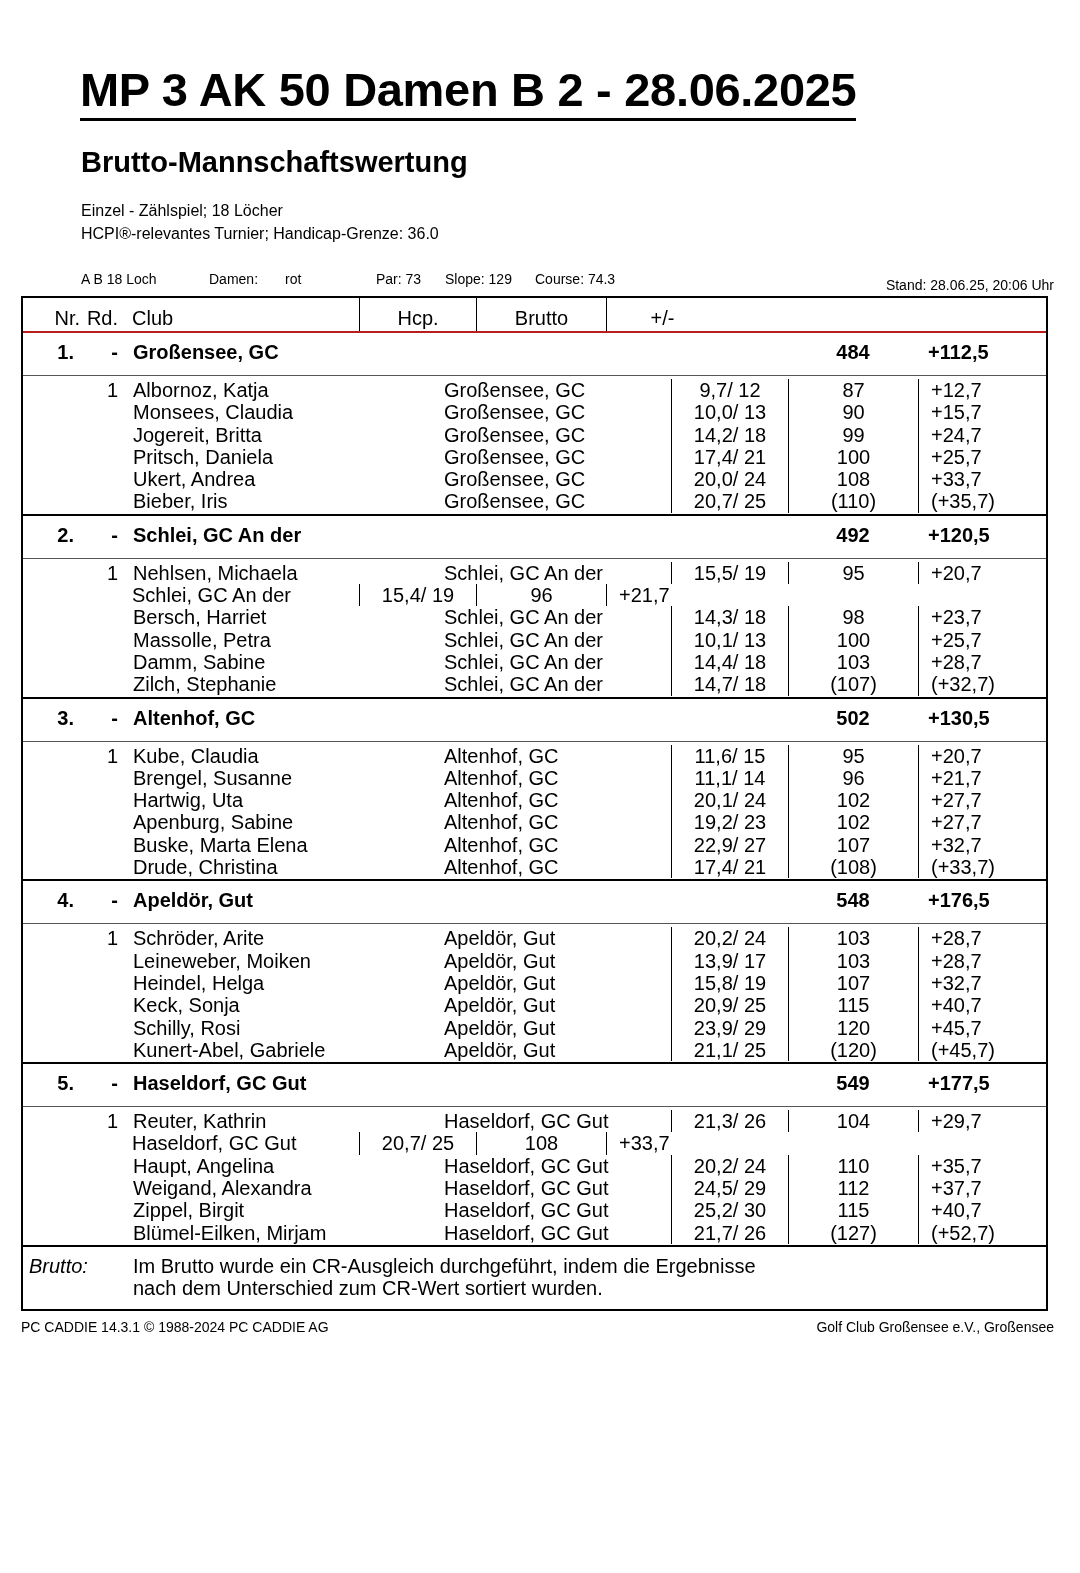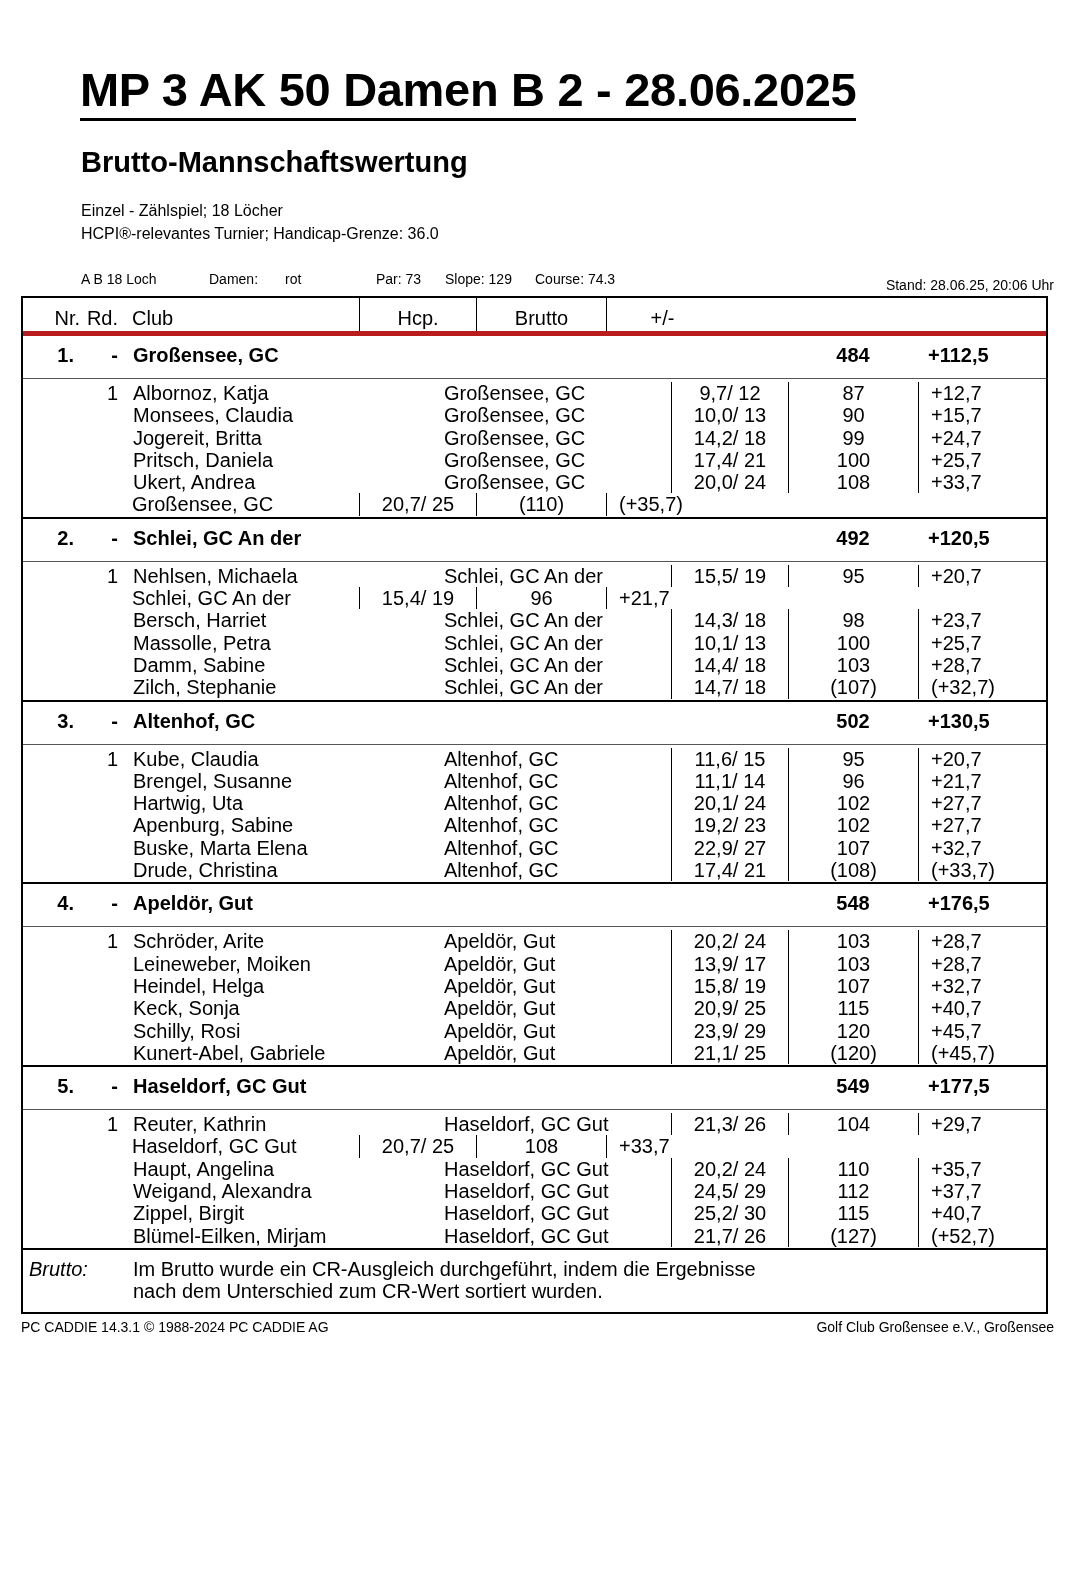--- a/index.html
+++ b/index.html
@@ -4,21 +4,21 @@
 <style>
   html, body { margin:0; padding:0; background:#ffffff; }
   body { width:1080px; height:1573px; position:relative; font-family:"Liberation Sans", sans-serif; color:#000; overflow:hidden; }
   .title { position:absolute; left:80px; top:62px; font-size:47px; font-weight:bold; letter-spacing:-0.3px; line-height:56px; border-bottom:3px solid #000; padding-bottom:0px; white-space:nowrap; }
   .subtitle { position:absolute; left:81px; top:144px; font-size:29px; font-weight:bold; line-height:36px; }
   .desc { position:absolute; left:81px; top:199px; font-size:16px; line-height:23px; }
   .meta { position:absolute; top:270px; font-size:14px; line-height:18px; }
   .stand { position:absolute; right:26px; top:276px; font-size:14px; line-height:18px; }
   .table { position:absolute; left:21px; top:296px; width:1023px; border:2px solid #000; box-sizing:content-box; }
   .row { position:relative; display:flex; height:22.3px; font-size:20px; line-height:22px; }
-  .hdr { height:33px; line-height:40px; border-bottom:5px solid #b91c1c; }
+  .hdr { height:33px; line-height:40px; border-bottom:2px solid #b91c1c; }
   .team { height:42px; line-height:38px; font-weight:bold; border-bottom:1px solid #555; }
   .grp { border-bottom:2px solid #000; padding:3px 0 1px 0; }
   .grp:last-of-type { border-bottom:2px solid #000; }
   .c-nr { width:57px; text-align:right; box-sizing:border-box; padding-right:6px; }
   .c-rd { width:48px; text-align:right; box-sizing:border-box; padding-right:10px; }
   .c-name { width:312px; padding-left:5px; box-sizing:border-box; white-space:nowrap; }
   .c-club { width:231px; padding-left:4px; box-sizing:border-box; white-space:nowrap; }
   .c-hcp { width:117px; text-align:center; box-sizing:border-box; }
   .c-brutto { width:130px; text-align:center; box-sizing:border-box; }
   .c-diff { width:128px; box-sizing:border-box; padding-left:12px; }
@@ -114,20 +114,21 @@
           <div class="c-rd"></div>
           <div class="c-name">Ukert, Andrea</div>
           <div class="c-club">Großensee, GC</div>
           <div class="c-hcp">20,0/ 24</div>
           <div class="c-brutto">108</div>
           <div class="c-diff">+33,7</div>
         </div>
         <div class="row">
           <div class="c-nr"></div>
           <div class="c-rd"></div>
+          <div class="c-name">Bieber, Iris</div>
           <div class="c-club">Großensee, GC</div>
           <div class="c-hcp">20,7/ 25</div>
           <div class="c-brutto">(110)</div>
           <div class="c-diff">(+35,7)</div>
         </div>
       </div>
       <div class="row team">
         <div class="c-nr">2.</div>
         <div class="c-rd">-</div>
         <div class="c-name">Schlei, GC An der</div>

